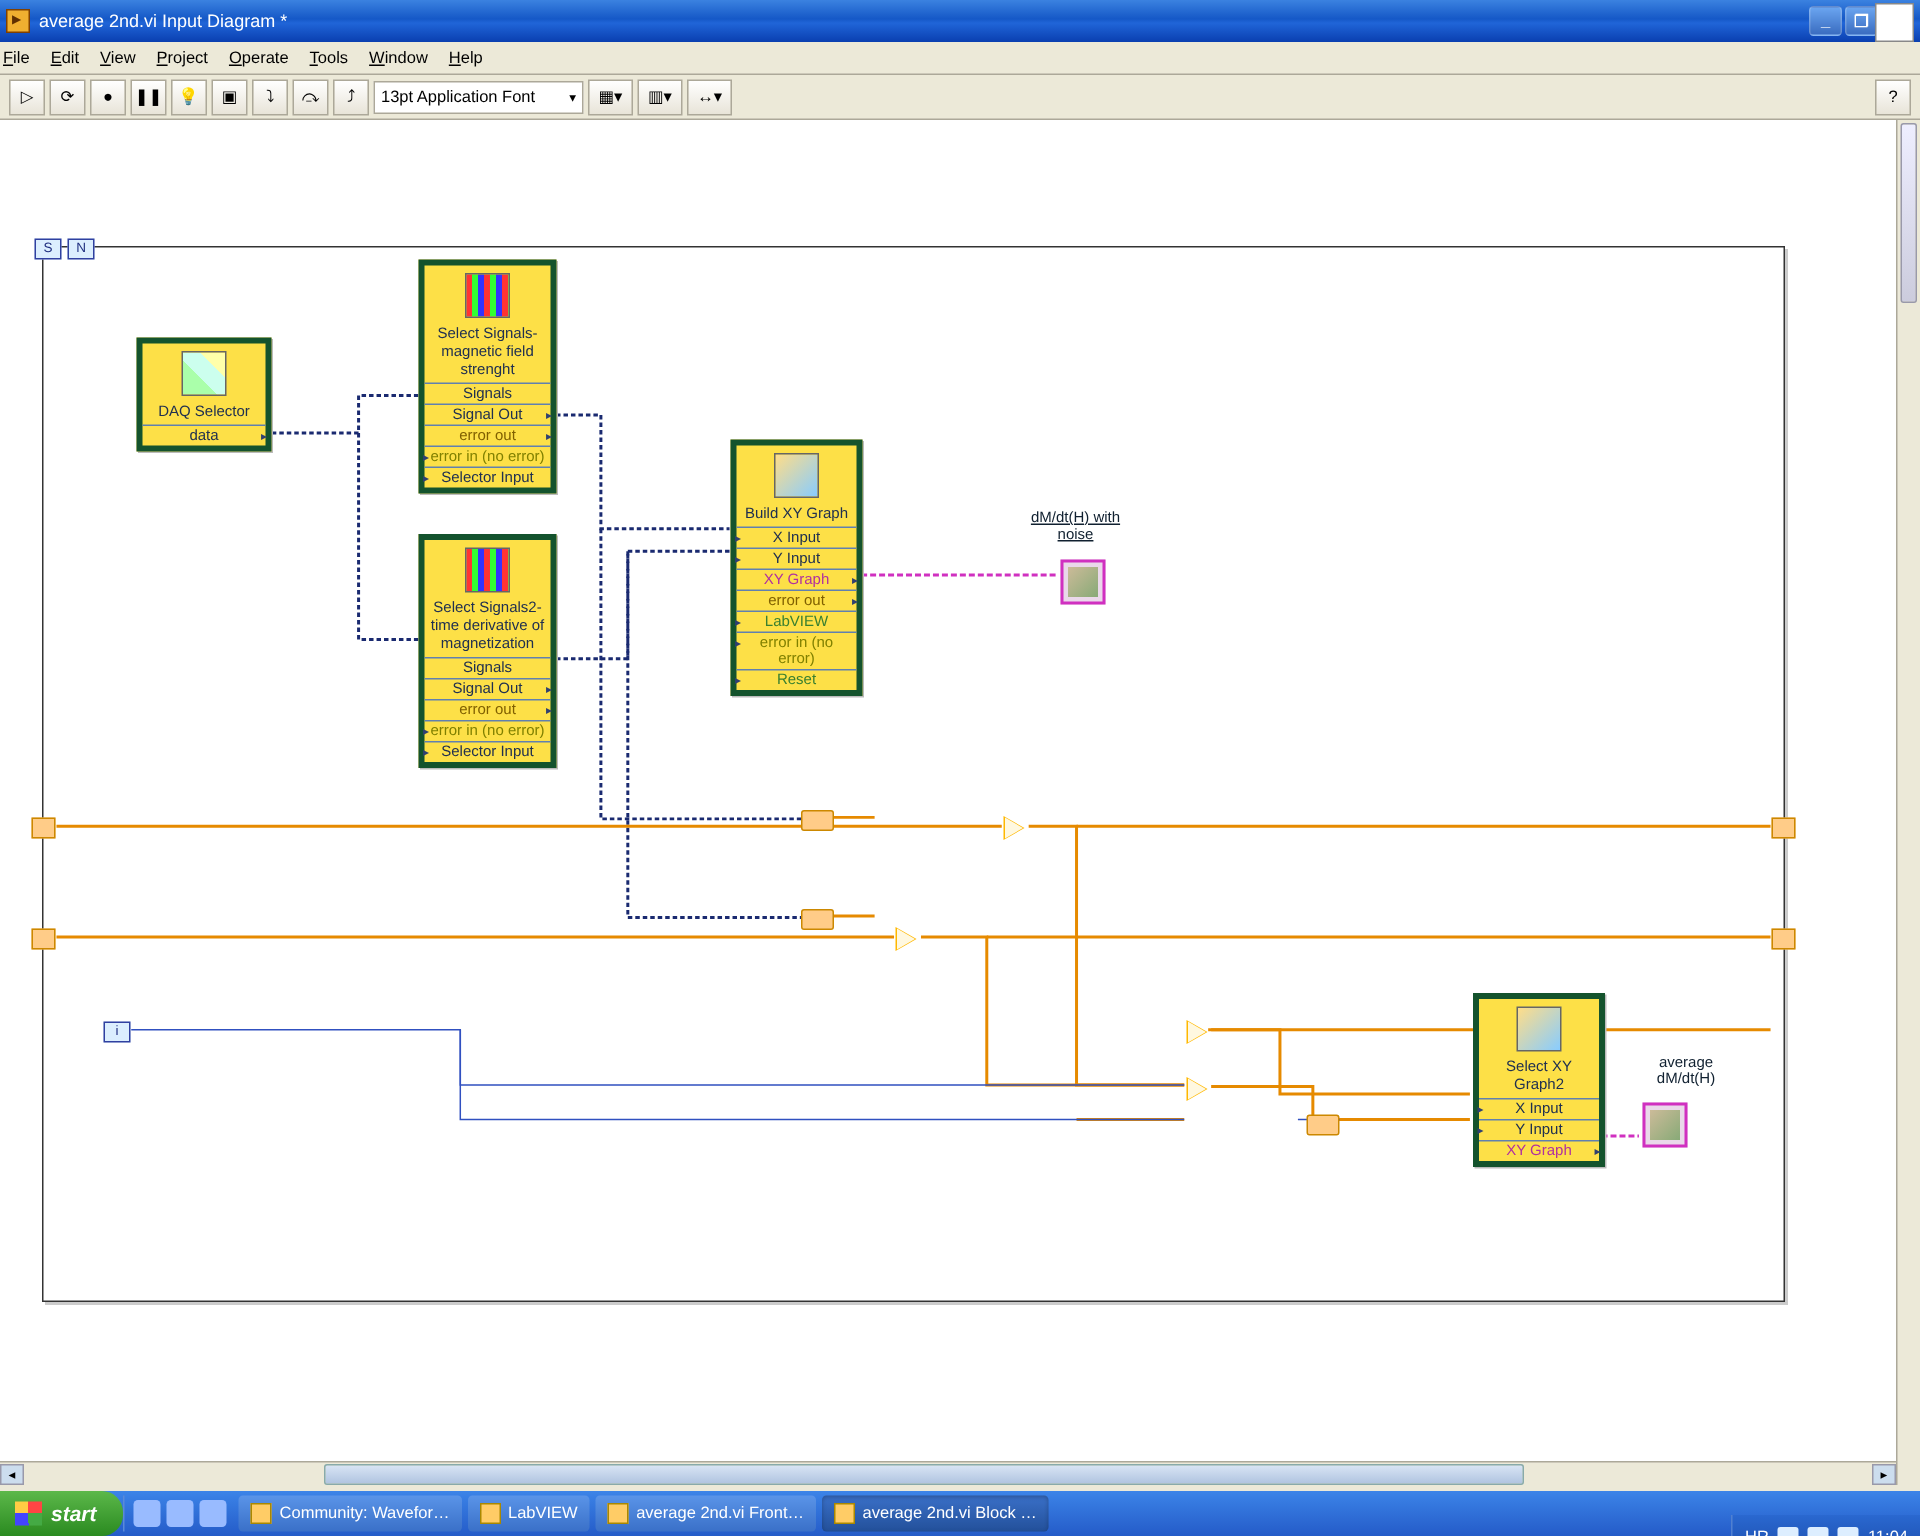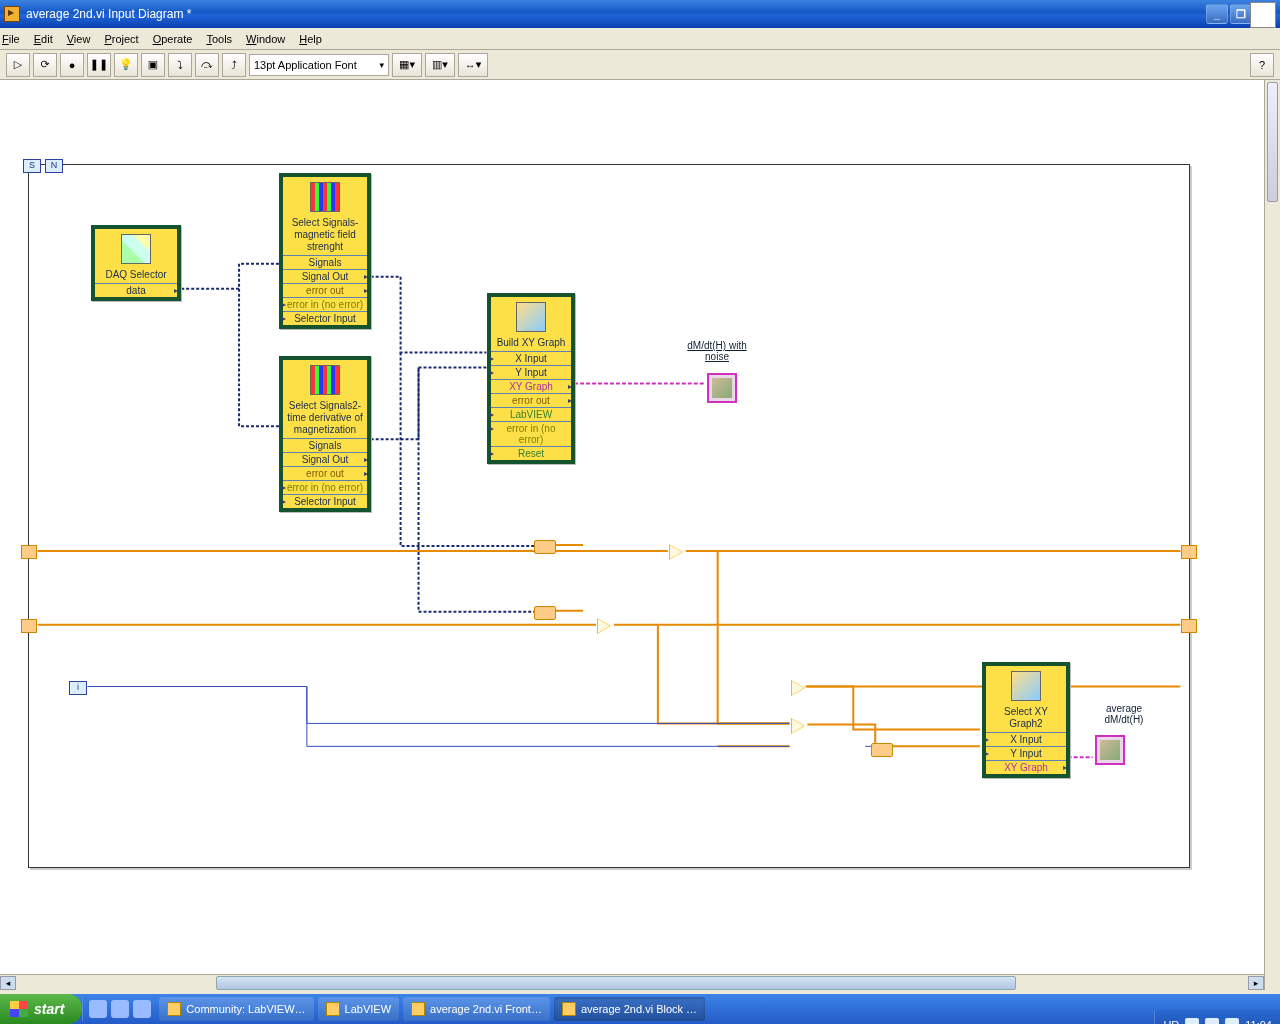--- a/index.html
+++ b/index.html
@@ -283,21 +283,21 @@
     <div class="flag"></div>
     <span>start</span>
   </div>
   <div class="ql">
     <div></div>
     <div></div>
     <div></div>
   </div>
   <div class="task">
       <div class="ti"></div>
-      <span>Community: LabVIEW…</span>
+      <span>Community: Wavefor…</span>
     </div>
   <div class="task">
       <div class="ti"></div>
       <span>LabVIEW</span>
     </div>
   <div class="task">
       <div class="ti"></div>
       <span>average 2nd.vi Front…</span>
     </div>
   <div class="task active">

